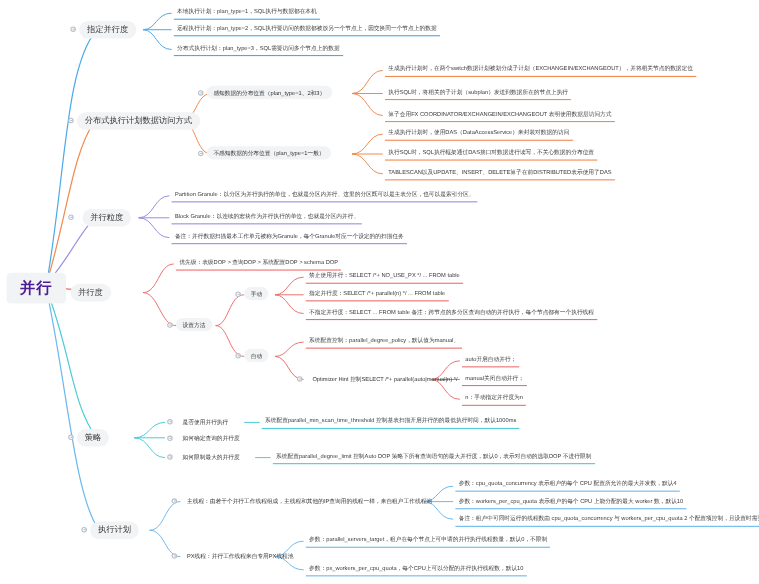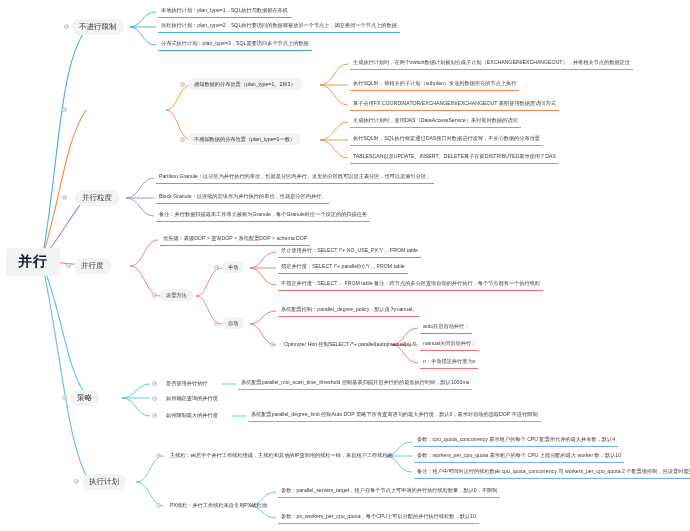--- a/index.html
+++ b/index.html
@@ -9,21 +9,21 @@
     position:relative;
   }
   #mindmap{position:absolute;left:0;top:0;width:690px;height:531px;}
   svg.links{position:absolute;left:0;top:0;width:690px;height:531px;pointer-events:none;}
 
   .node{position:absolute;box-sizing:border-box;white-space:nowrap;}
 
   
   .root{
     background:#f2f3f5;border-radius:4px;
-    color:#0f172a;font-size:14px;font-weight:bold;
+    color:#4c1d95;font-size:14px;font-weight:bold;
     padding:5px 12px;letter-spacing:1px;
   }
 
   
   .lvl1{
     background:#f2f3f5;border-radius:9px;
     color:#333;font-size:7.5px;
     padding:3px 7px;
   }
   
@@ -109,47 +109,48 @@
     <path d="M386 456 C 398 456, 398 442, 412 442" stroke="#6bb8ef" stroke-width="0.9"></path>
     <path d="M386 456 L 412 456" stroke="#6bb8ef" stroke-width="0.9"></path>
     <path d="M386 456 C 398 456, 398 472, 412 472" stroke="#6bb8ef" stroke-width="0.9"></path>
     <path d="M250 506 C 262 506, 262 492, 276 492" stroke="#6bb8ef" stroke-width="0.9"></path>
     <path d="M250 506 C 262 506, 262 518, 276 518" stroke="#6bb8ef" stroke-width="0.9"></path>
   </svg>
 
   <div class="node root" style="left:6px;top:248px;">并行</div>
 
   <div class="collapse" style="left:64px;top:24px;"></div>
-  <div class="node lvl1" style="left:72px;top:19px;">不进行限制</div>
+  <div class="node lvl1" style="left:72px;top:19px;">指定并行度</div>
   <div class="node leaf c-blue" style="left:158px;top:5px;">本地执行计划：plan_type=1，SQL执行与数据都在本机</div>
   <div class="node leaf c-blue" style="left:158px;top:20px;">远程执行计划：plan_type=2，SQL执行要访问的数据都被放另一个节点上，因交换同一个节点上的数据</div>
   <div class="node leaf c-blue" style="left:158px;top:38px;">分布式执行计划：plan_type=3，SQL需要访问多个节点上的数据</div>
 
   <div class="collapse" style="left:62px;top:107px;"></div>
+  <div class="node lvl1" style="left:70px;top:102px;">分布式执行计划数据访问方式</div>
 
   <div class="collapse" style="left:180px;top:82px;"></div>
   <div class="node lvl2" style="left:188px;top:78px;">感知数据的分布位置（plan_type=1、2和3）</div>
   <div class="node leaf c-orange" style="left:350px;top:57px;">生成执行计划时，在两个switch数据计划被划分成子计划（EXCHANGEIN/EXCHANGEOUT），并将相关节点的数据定位</div>
   <div class="node leaf c-orange" style="left:350px;top:78px;">执行SQL时，将相关的子计划（subplan）发送到数据所在的节点上执行</div>
   <div class="node leaf c-orange" style="left:350px;top:98px;">算子会用FX COORDINATOR/EXCHANGEIN/EXCHANGEOUT 表明使用数据层访问方式</div>
 
   <div class="collapse" style="left:180px;top:137px;"></div>
   <div class="node lvl2" style="left:188px;top:133px;">不感知数据的分布位置（plan_type=1一般）</div>
   <div class="node leaf c-orange" style="left:350px;top:115px;">生成执行计划时，使用DAS（DataAccessService）来封装对数据的访问</div>
   <div class="node leaf c-orange" style="left:350px;top:133px;">执行SQL时，SQL执行框架通过DAS接口对数据进行读写，不关心数据的分布位置</div>
   <div class="node leaf c-orange" style="left:350px;top:151px;">TABLESCAN以及UPDATE、INSERT、DELETE算子在前DISTRIBUTED表示使用了DAS</div>
 
   <div class="collapse" style="left:62px;top:195px;"></div>
   <div class="node lvl1" style="left:75px;top:190px;">并行粒度</div>
   <div class="node leaf c-purple" style="left:156px;top:171px;">Partition Granule：以分区为并行执行的单位，也就是分区内并行。这里的分区既可以是主表分区，也可以是索引分区。</div>
   <div class="node leaf c-purple" style="left:156px;top:191px;">Block Granule：以连续的宏块作为并行执行的单位，也就是分区内并行。</div>
   <div class="node leaf c-purple" style="left:156px;top:209px;">备注：并行数据扫描最本工作单元被称为Granule，每个Granule对应一个设定的的扫描任务</div>
 
   <div class="collapse" style="left:66px;top:263px;"></div>
-  <div class="node lvl1" style="left:74px;top:258px;">并行度</div>
+  <div class="node lvl1" style="left:64px;top:258px;">并行度</div>
   <div class="node leaf c-red" style="left:160px;top:233px;">优先级：表级DOP &gt; 查询DOP &gt; 系统配置DOP &gt; schema DOP</div>
 
   <div class="collapse" style="left:152px;top:293px;"></div>
   <div class="node lvl2" style="left:160px;top:289px;">设置方法</div>
 
   <div class="collapse" style="left:214px;top:265px;"></div>
   <div class="node lvl2" style="left:222px;top:261px;">手动</div>
   <div class="node leaf c-red" style="left:278px;top:245px;">禁止使用并行：SELECT /*+ NO_USE_PX */ ... FROM table</div>
   <div class="node leaf c-red" style="left:278px;top:261px;">指定并行度：SELECT /*+ parallel(n) */ ... FROM table</div>
   <div class="node leaf c-red" style="left:278px;top:278px;">不指定并行度：SELECT ... FROM table 备注：跨节点的多分区查询自动的并行执行，每个节点都有一个执行线程</div>

